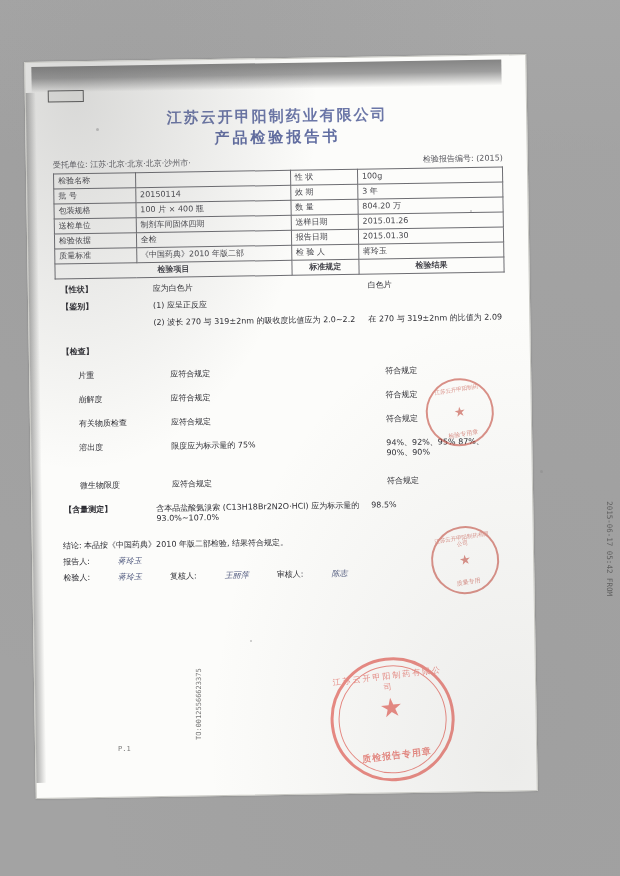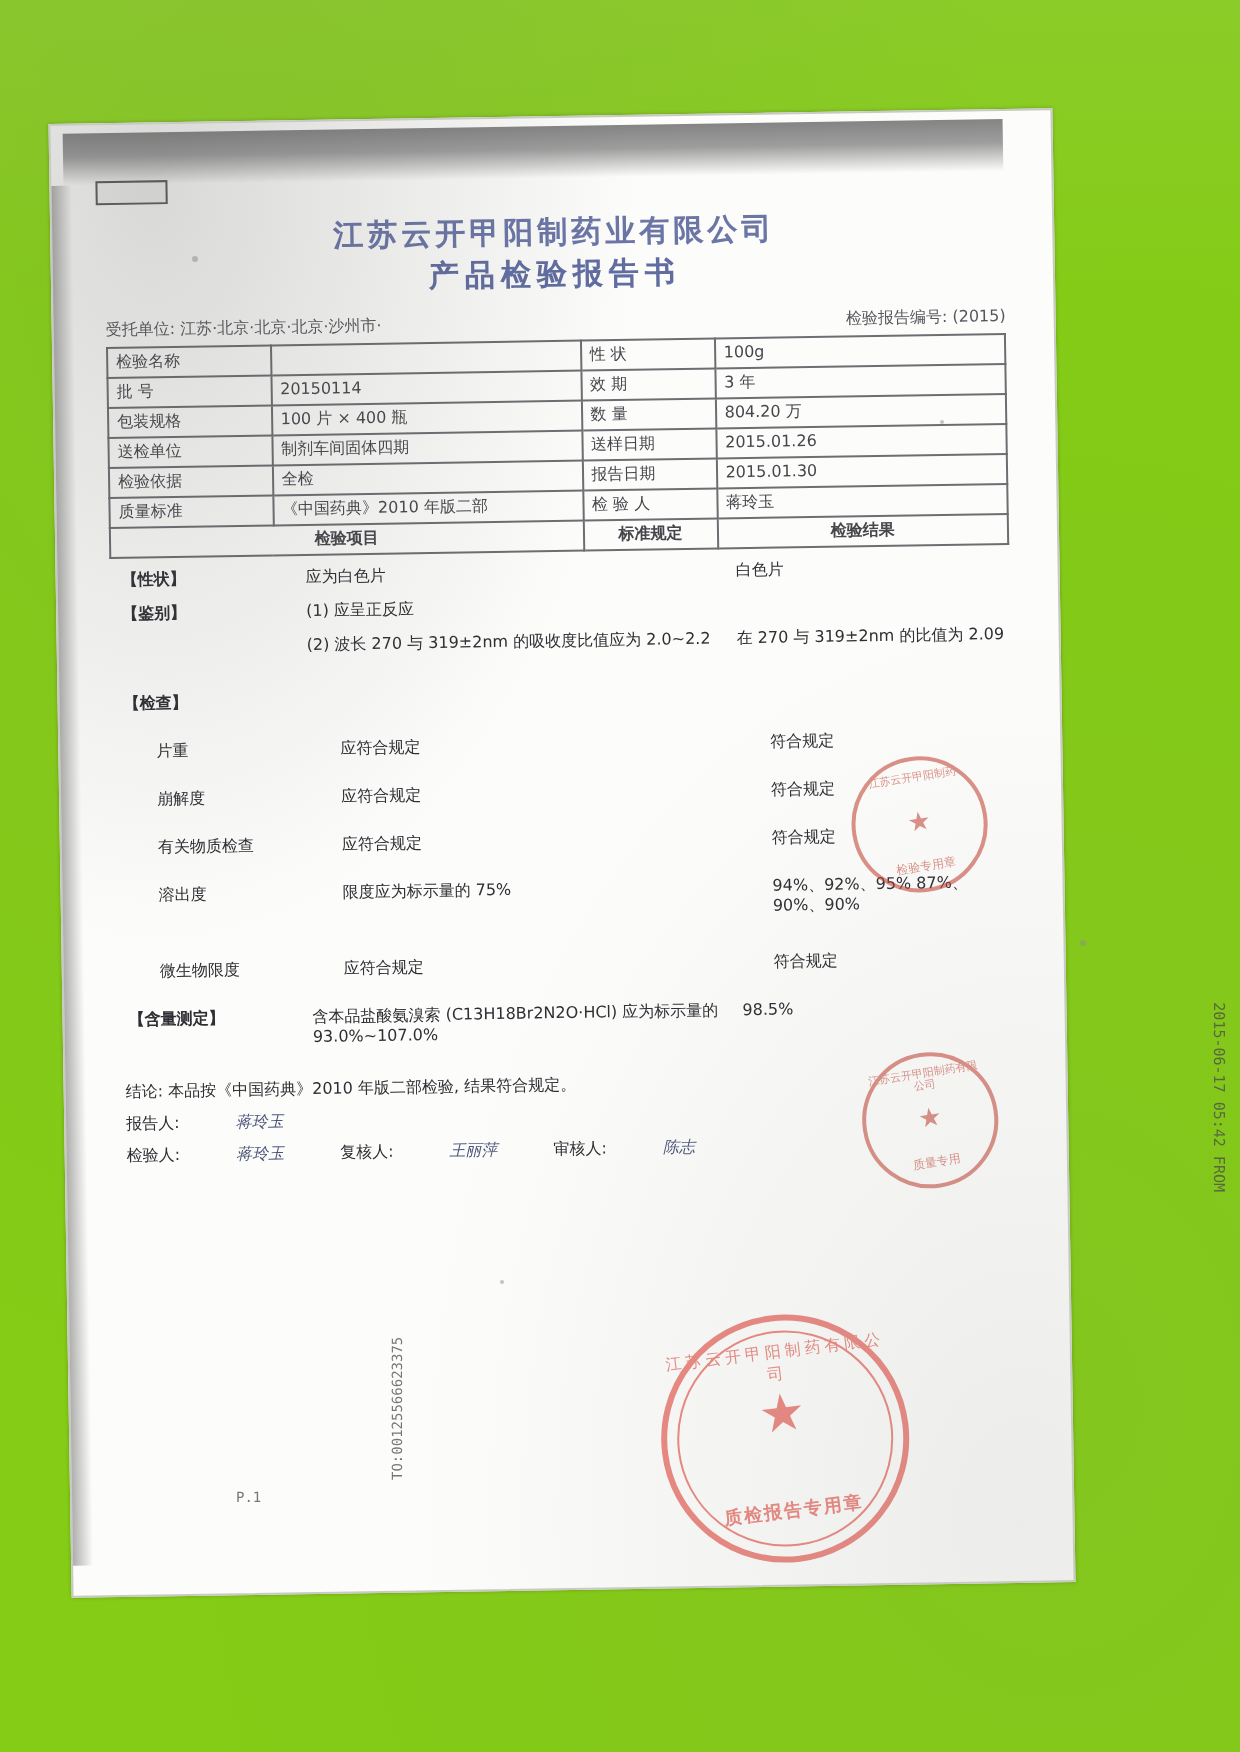--- a/index.html
+++ b/index.html
@@ -11,21 +11,21 @@
     width: 620px;
     height: 876px;
     font-family: "DejaVu Sans", sans-serif;
     overflow: hidden;
   }
   
   #scan {
     position: relative;
     width: 620px;
     height: 876px;
-    background: #84cc16;
+    background: #a3a3a3;
     overflow: hidden;
   }
   
   #scan::before {
     content: "";
     position: absolute;
     left: 0; top: 0; right: 0; bottom: 0;
     background:
       radial-gradient(ellipse at 20% 12%, rgba(120,120,120,0.10), rgba(255,255,255,0) 55%),
       radial-gradient(ellipse at 85% 80%, rgba(120,120,120,0.08), rgba(255,255,255,0) 60%),

